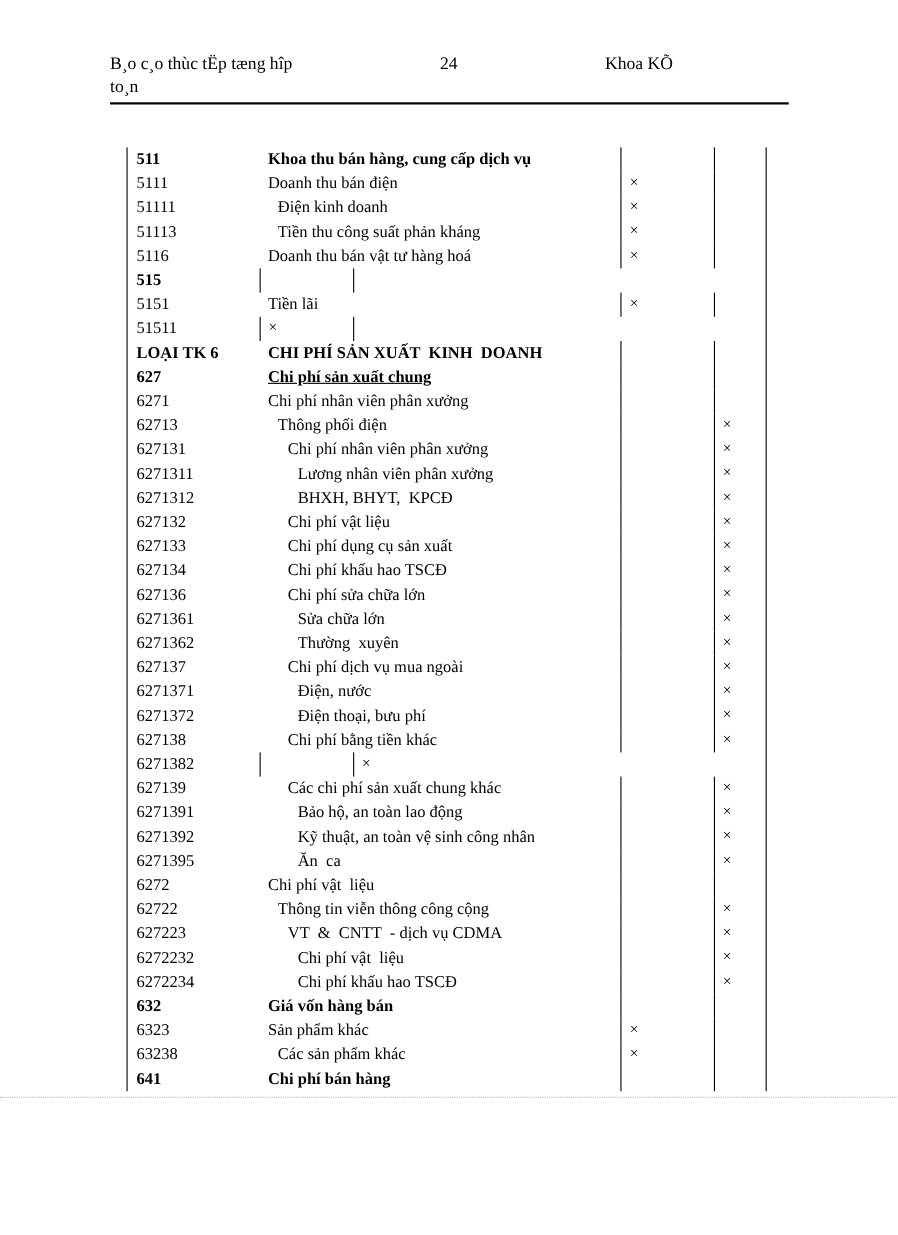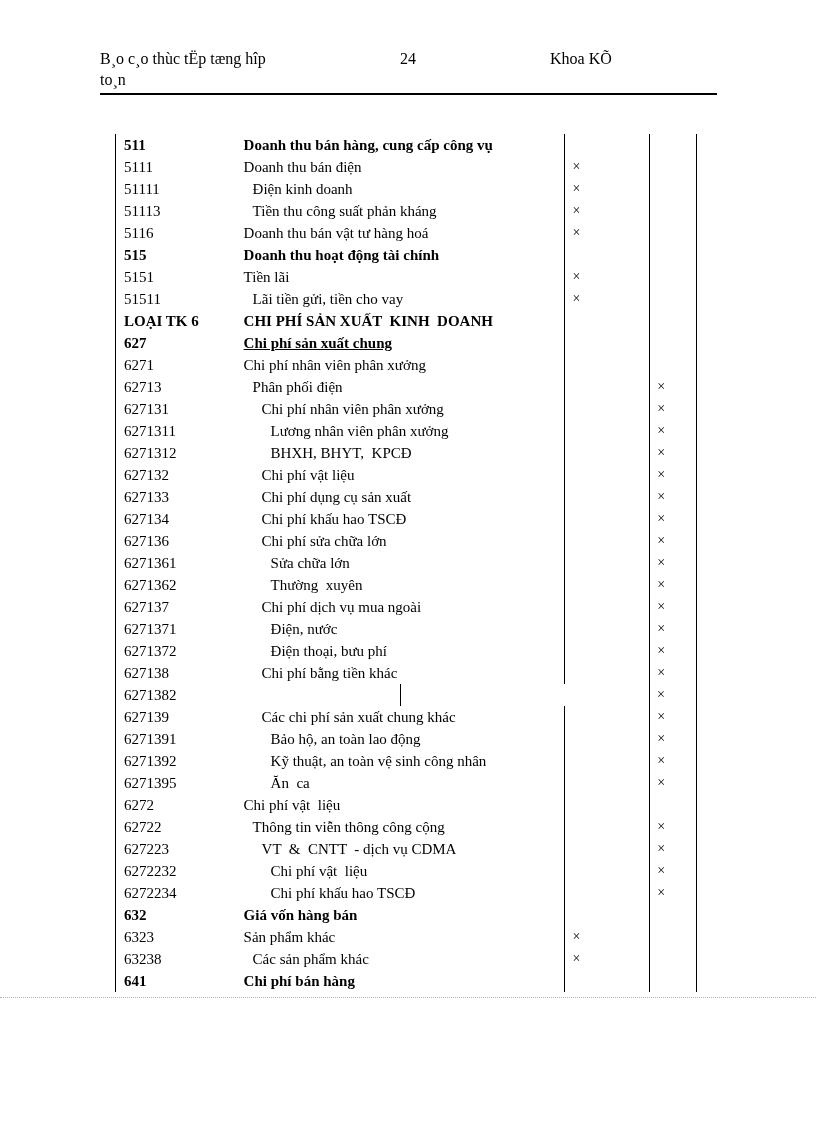--- a/index.html
+++ b/index.html
@@ -34,21 +34,21 @@
 
   
   .acct-table {
     position: absolute;
     left: 115px;
     top: 134px;
     width: 582px;
     border-left: 1.5px solid #000;
     border-right: 1.5px solid #000;
   }
-  .trow { display: flex; height: 22px; line-height: 22px; font-size: 15px; justify-content: space-between; }
+  .trow { display: flex; height: 22px; line-height: 22px; font-size: 15px; }
   .c-code { width: 120px; padding-left: 8px; white-space: pre; overflow: hidden; }
   .c-name { width: 330px; white-space: pre; overflow: hidden; }
   .c-x1   { width: 85px; border-left: 1.5px solid #000; padding-left: 7px; font-size: 14px; }
   .c-x2   { width: 47px; border-left: 1.5px solid #000; padding-left: 7px; font-size: 14px; }
   .trow.bold .c-code, .trow.bold .c-name { font-weight: bold; }
 
   
   .doc-footer {
     position: absolute;
     left: 133px;
@@ -81,21 +81,21 @@
       <div>to¸n</div>
     </div>
     <div class="h-center">24</div>
     <div class="h-right">Khoa KÕ</div>
   </div>
 
   <div class="acct-table">
     <div id="table-rows">
         <div class="trow bold">
           <div class="c-code">511</div>
-          <div class="c-name" style="padding-left: 8px;">Doanh thu bán hàng, cung cấp công vụ</div>
+          <div class="c-name" style="padding-left: 8px;">Khoa thu bán hàng, cung cấp dịch vụ</div>
           <div class="c-x1"></div>
           <div class="c-x2"></div>
         </div>
         <div class="trow">
           <div class="c-code">5111</div>
           <div class="c-name" style="padding-left: 8px; font-family: Liberation Serif, serif;">Doanh thu bán điện</div>
           <div class="c-x1">×</div>
           <div class="c-x2"></div>
         </div>
         <div class="trow">
@@ -111,33 +111,31 @@
           <div class="c-x2"></div>
         </div>
         <div class="trow">
           <div class="c-code">5116</div>
           <div class="c-name" style="padding-left: 8px;">Doanh thu bán vật tư hàng hoá</div>
           <div class="c-x1">×</div>
           <div class="c-x2"></div>
         </div>
         <div class="trow bold">
           <div class="c-code">515</div>
-          <div class="c-name" style="padding-left: 8px;">Doanh thu hoạt động tài chính</div>
           <div class="c-x1"></div>
           <div class="c-x2"></div>
         </div>
         <div class="trow">
           <div class="c-code">5151</div>
           <div class="c-name" style="padding-left: 8px;">Tiền lãi</div>
           <div class="c-x1">×</div>
           <div class="c-x2"></div>
         </div>
         <div class="trow">
           <div class="c-code">51511</div>
-          <div class="c-name" style="padding-left: 17px;">Lãi tiền gửi, tiền cho vay</div>
           <div class="c-x1">×</div>
           <div class="c-x2"></div>
         </div>
         <div class="trow bold">
           <div class="c-code">LOẠI TK 6</div>
           <div class="c-name" style="padding-left: 8px;">CHI PHÍ SẢN XUẤT  KINH  DOANH</div>
           <div class="c-x1"></div>
           <div class="c-x2"></div>
         </div>
         <div class="trow bold">
@@ -147,21 +145,21 @@
           <div class="c-x2"></div>
         </div>
         <div class="trow">
           <div class="c-code">6271</div>
           <div class="c-name" style="padding-left: 8px;">Chi phí nhân viên phân xưởng</div>
           <div class="c-x1"></div>
           <div class="c-x2"></div>
         </div>
         <div class="trow">
           <div class="c-code">62713</div>
-          <div class="c-name" style="padding-left: 17px;">Phân phối điện</div>
+          <div class="c-name" style="padding-left: 17px;">Thông phối điện</div>
           <div class="c-x1"></div>
           <div class="c-x2">×</div>
         </div>
         <div class="trow">
           <div class="c-code">627131</div>
           <div class="c-name" style="padding-left: 26px;">Chi phí nhân viên phân xưởng</div>
           <div class="c-x1"></div>
           <div class="c-x2">×</div>
         </div>
         <div class="trow">

